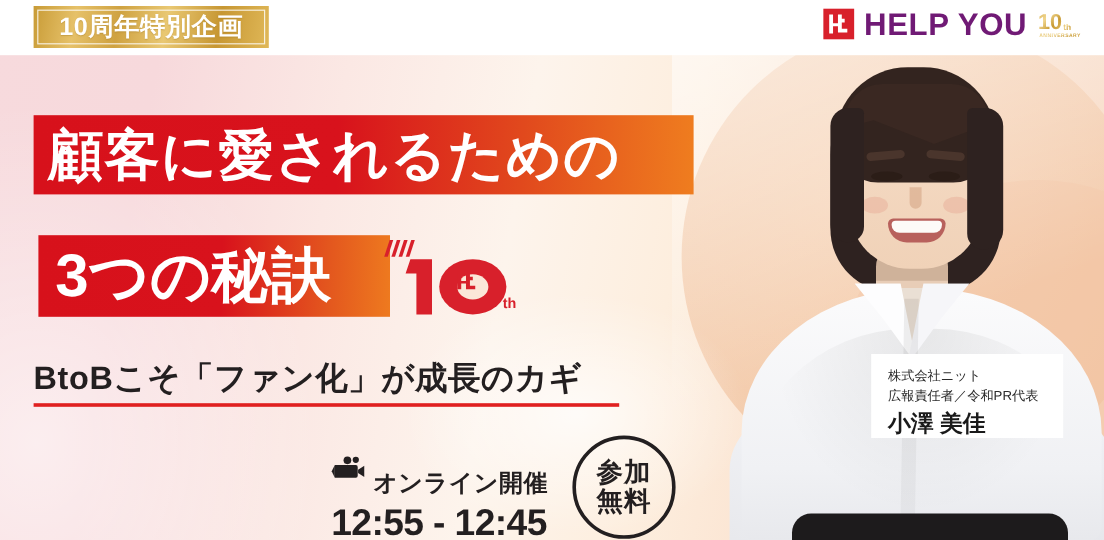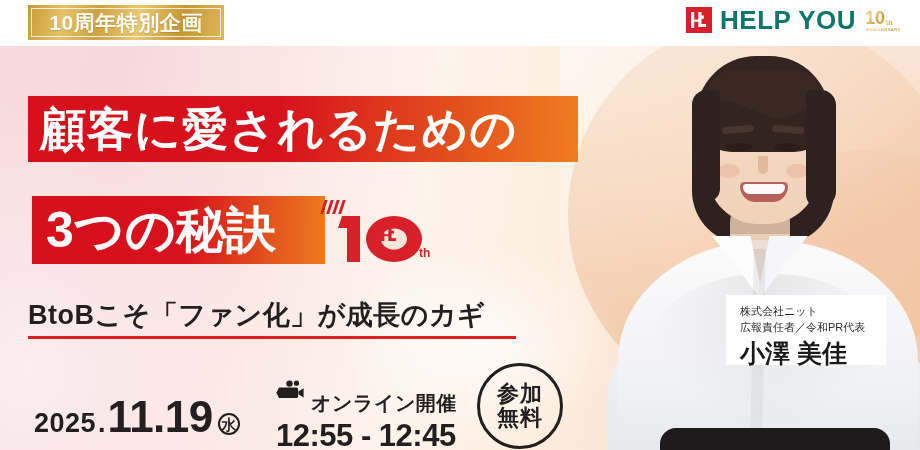--- a/index.html
+++ b/index.html
@@ -191,21 +191,21 @@
     white-space: nowrap;
   }
 
   
   .brand {
     position: absolute; right: 12px; top: 6px;
     display: flex; align-items: center; gap: 8px;
   }
   .brand-mark { width: 26px; height: 26px; display: block; }
   .brand-word {
-    font-size: 26px; font-weight: bold; color: #0f766e;
+    font-size: 26px; font-weight: bold; color: #701a75;
     letter-spacing: .5px; line-height: 1;
   }
   .brand-anniv { width: 44px; height: 28px; display: block; }
 
   
   .hl-band-1 {
     position: absolute; left: 28px; top: 96px;
     width: 550px; height: 66px;
     background: linear-gradient(92deg, #d7111b 0%, #d8121c 46%, #e1491d 74%, #ef7d1f 100%);
     display: flex; align-items: center;
@@ -290,21 +290,21 @@
   .speaker-card {
     position: absolute; left: 726px; top: 295px;
     width: 160px; height: 70px;
     background: #ffffff;
     display: flex; flex-direction: column; justify-content: center;
     padding: 0 0 0 14px; box-sizing: border-box;
   }
   .speaker-org  { font-size: 11px; color: #2b2b2b; line-height: 1.45; white-space: nowrap; margin-top: 10px; }
   .speaker-role { font-size: 11px; color: #2b2b2b; line-height: 1.45; white-space: nowrap; }
   .speaker-name {
-    font-size: 25px; font-weight: bold; color: #1a1a1a;
+    font-size: 19px; font-weight: bold; color: #1a1a1a;
     margin-top: 5px; line-height: 1; white-space: nowrap;
   }
 </style>
 </head>
 <body>
 
 <div id="banner">
 
   <div class="bg-base"></div>
   <div class="bg-circle-1"></div>
@@ -391,26 +391,20 @@
       <path d="M46 43 a28 23 0 1 0 56 0 a28 23 0 1 0 -56 0 Z"></path>
       <ellipse cx="74" cy="43" rx="13" ry="10.5" fill="#fbe7d8"></ellipse>
       <path d="M62 31 h3.6 v7.2 h4.3 V31 h3.6 v3.4 h2.6 v3.1 h-2.6 v5.1 h4.8 v3.1 h-8.4 v-5.1 h-4.3 v5.1 H62 Z" fill="#d8202b" transform="translate(4,3) scale(0.92)"></path>
       <text x="99" y="61" font-family="Liberation Sans, sans-serif" font-size="12" font-weight="bold">th</text>
     </g>
   </svg>
 
   <div class="subtitle">BtoBこそ「ファン化」が成長のカギ</div>
   <div class="subtitle-underline"></div>
 
-  <div class="date-row">
-    <span class="date-year">2025</span>
-    <span class="date-dot">.</span>
-    <span class="date-md">11.19</span>
-    <span class="date-dow">水</span>
-  </div>
 
   <div class="online-block">
     <div class="online-top">
       <svg class="cam-icon" viewBox="0 0 28 20">
         <circle cx="13.5" cy="3.6" r="3.2" fill="#231f20"></circle>
         <circle cx="20.5" cy="3.2" r="2.6" fill="#231f20"></circle>
         <path d="M3 7.5 h17.5 a1.6 1.6 0 0 1 1.6 1.6 v7.4 a1.6 1.6 0 0 1 -1.6 1.6 H3 Z" fill="#231f20"></path>
         <path d="M22.4 11.4 L27.6 8.2 v9.2 l-5.2 -3.2 Z" fill="#231f20"></path>
         <path d="M3 7.5 L0.4 12.8 L3 18.1 Z" fill="#231f20"></path>
       </svg>

